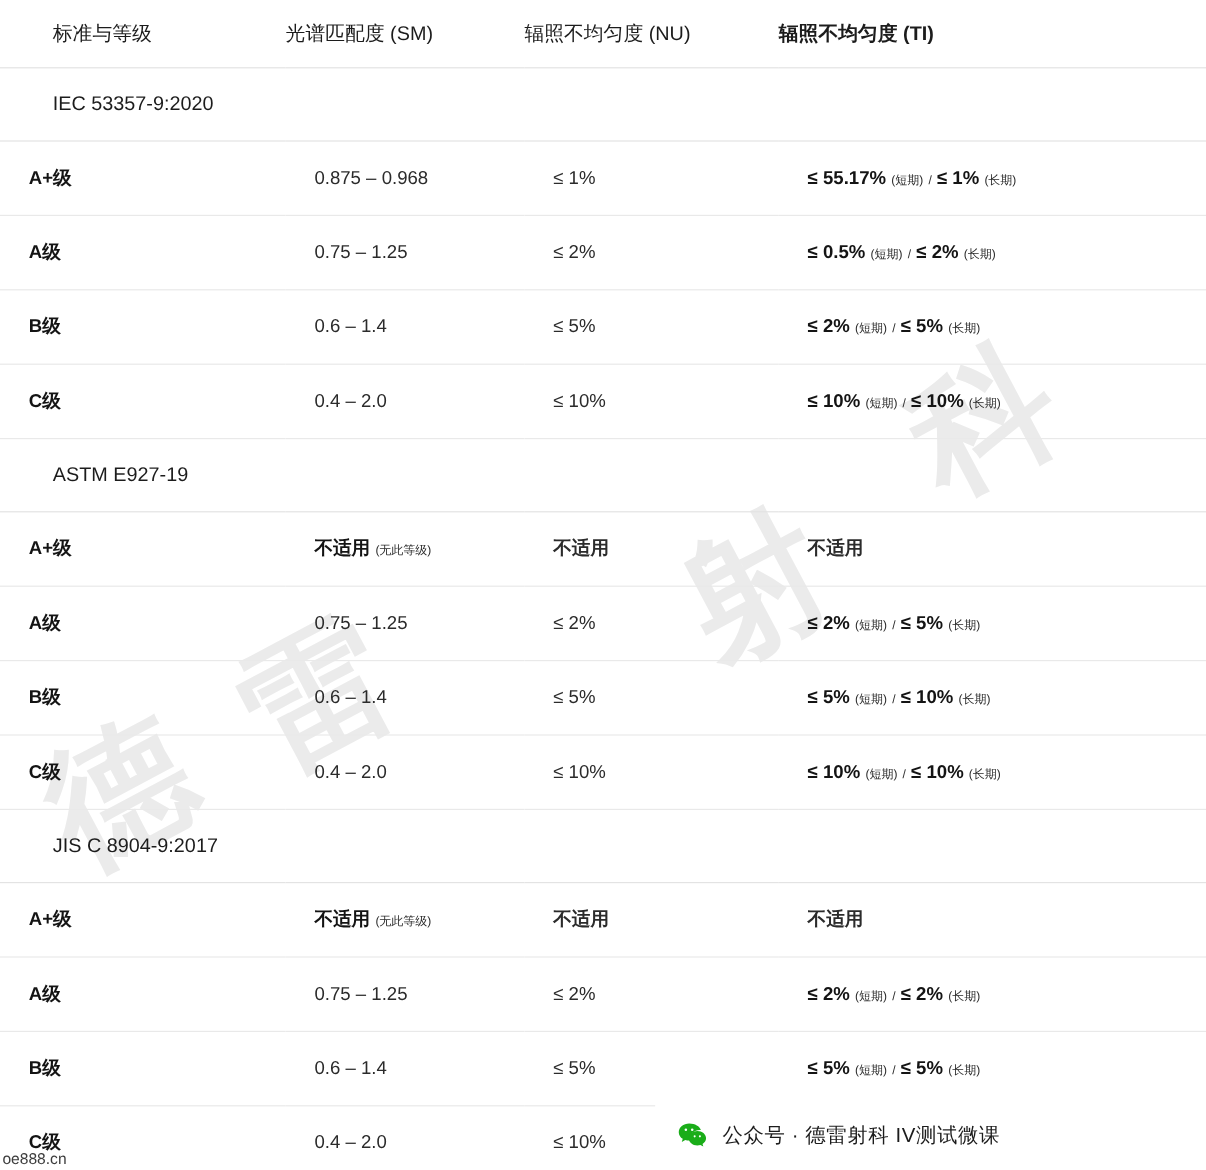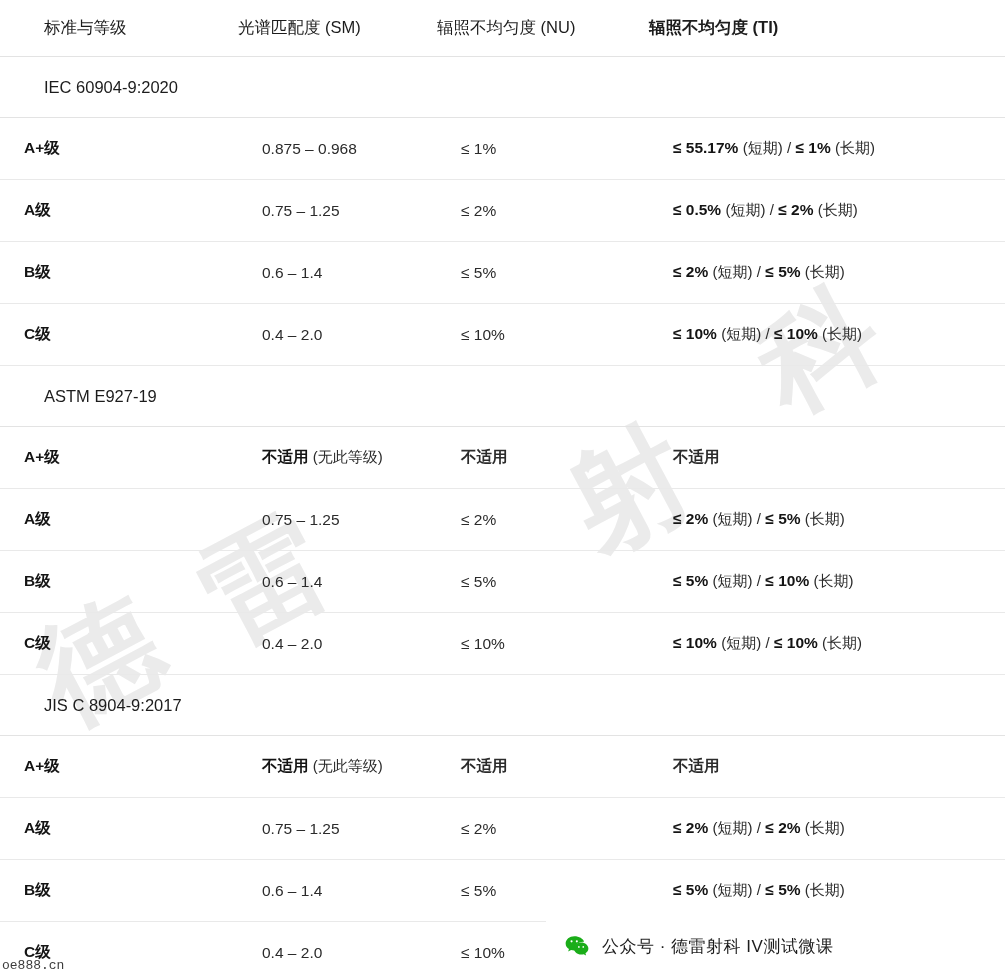--- a/index.html
+++ b/index.html
@@ -86,31 +86,31 @@
     border-bottom: 1px solid #e9e9e9;
   }
   tbody tr.data td.grade {
     font-weight: 700;
     color: #141414;
   }
   td.num, td.val {
     font-family: "Liberation Sans", "DejaVu Sans", sans-serif;
   }
   .b { font-weight: 700; color: #141414; }
-  .small { font-size: 15px; color: #2b2b2b; }
+  .small { font-size: 10px; color: #2b2b2b; }
 
   
   .corner-url {
     position: absolute;
     left: 2px;
     bottom: 2px;
     font-size: 13px;
     color: #3c3c3c;
     z-index: 3;
-    font-family: Liberation Mono, monospace;
+    font-family: Liberation Sans, sans-serif;
   }
 
   
   .wechat-bar {
     position: absolute;
     left: 546px;
     bottom: 0;
     width: 459px;
     height: 58px;
     background: #ffffff;
@@ -154,21 +154,21 @@
       <tr>
         <th>标准与等级</th>
         <th>光谱匹配度 (SM)</th>
         <th>辐照不均匀度 (NU)</th>
         <th class="strong">辐照不均匀度 (TI)</th>
       </tr>
     </thead>
     <tbody>
 
       <tr class="group">
-        <td colspan="4">IEC 60904-9:2020</td>
+        <td colspan="4">IEC 53357-9:2020</td>
       </tr>
       <tr class="data">
         <td class="grade">A+级</td>
         <td class="num">0.875 – 0.968</td>
         <td class="num">≤ 1%</td>
         <td>
           <span class="b">≤ 55.17%</span>
           <span class="small">(短期)</span>
           <span class="small">/</span>
           <span class="b">≤ 1%</span>

